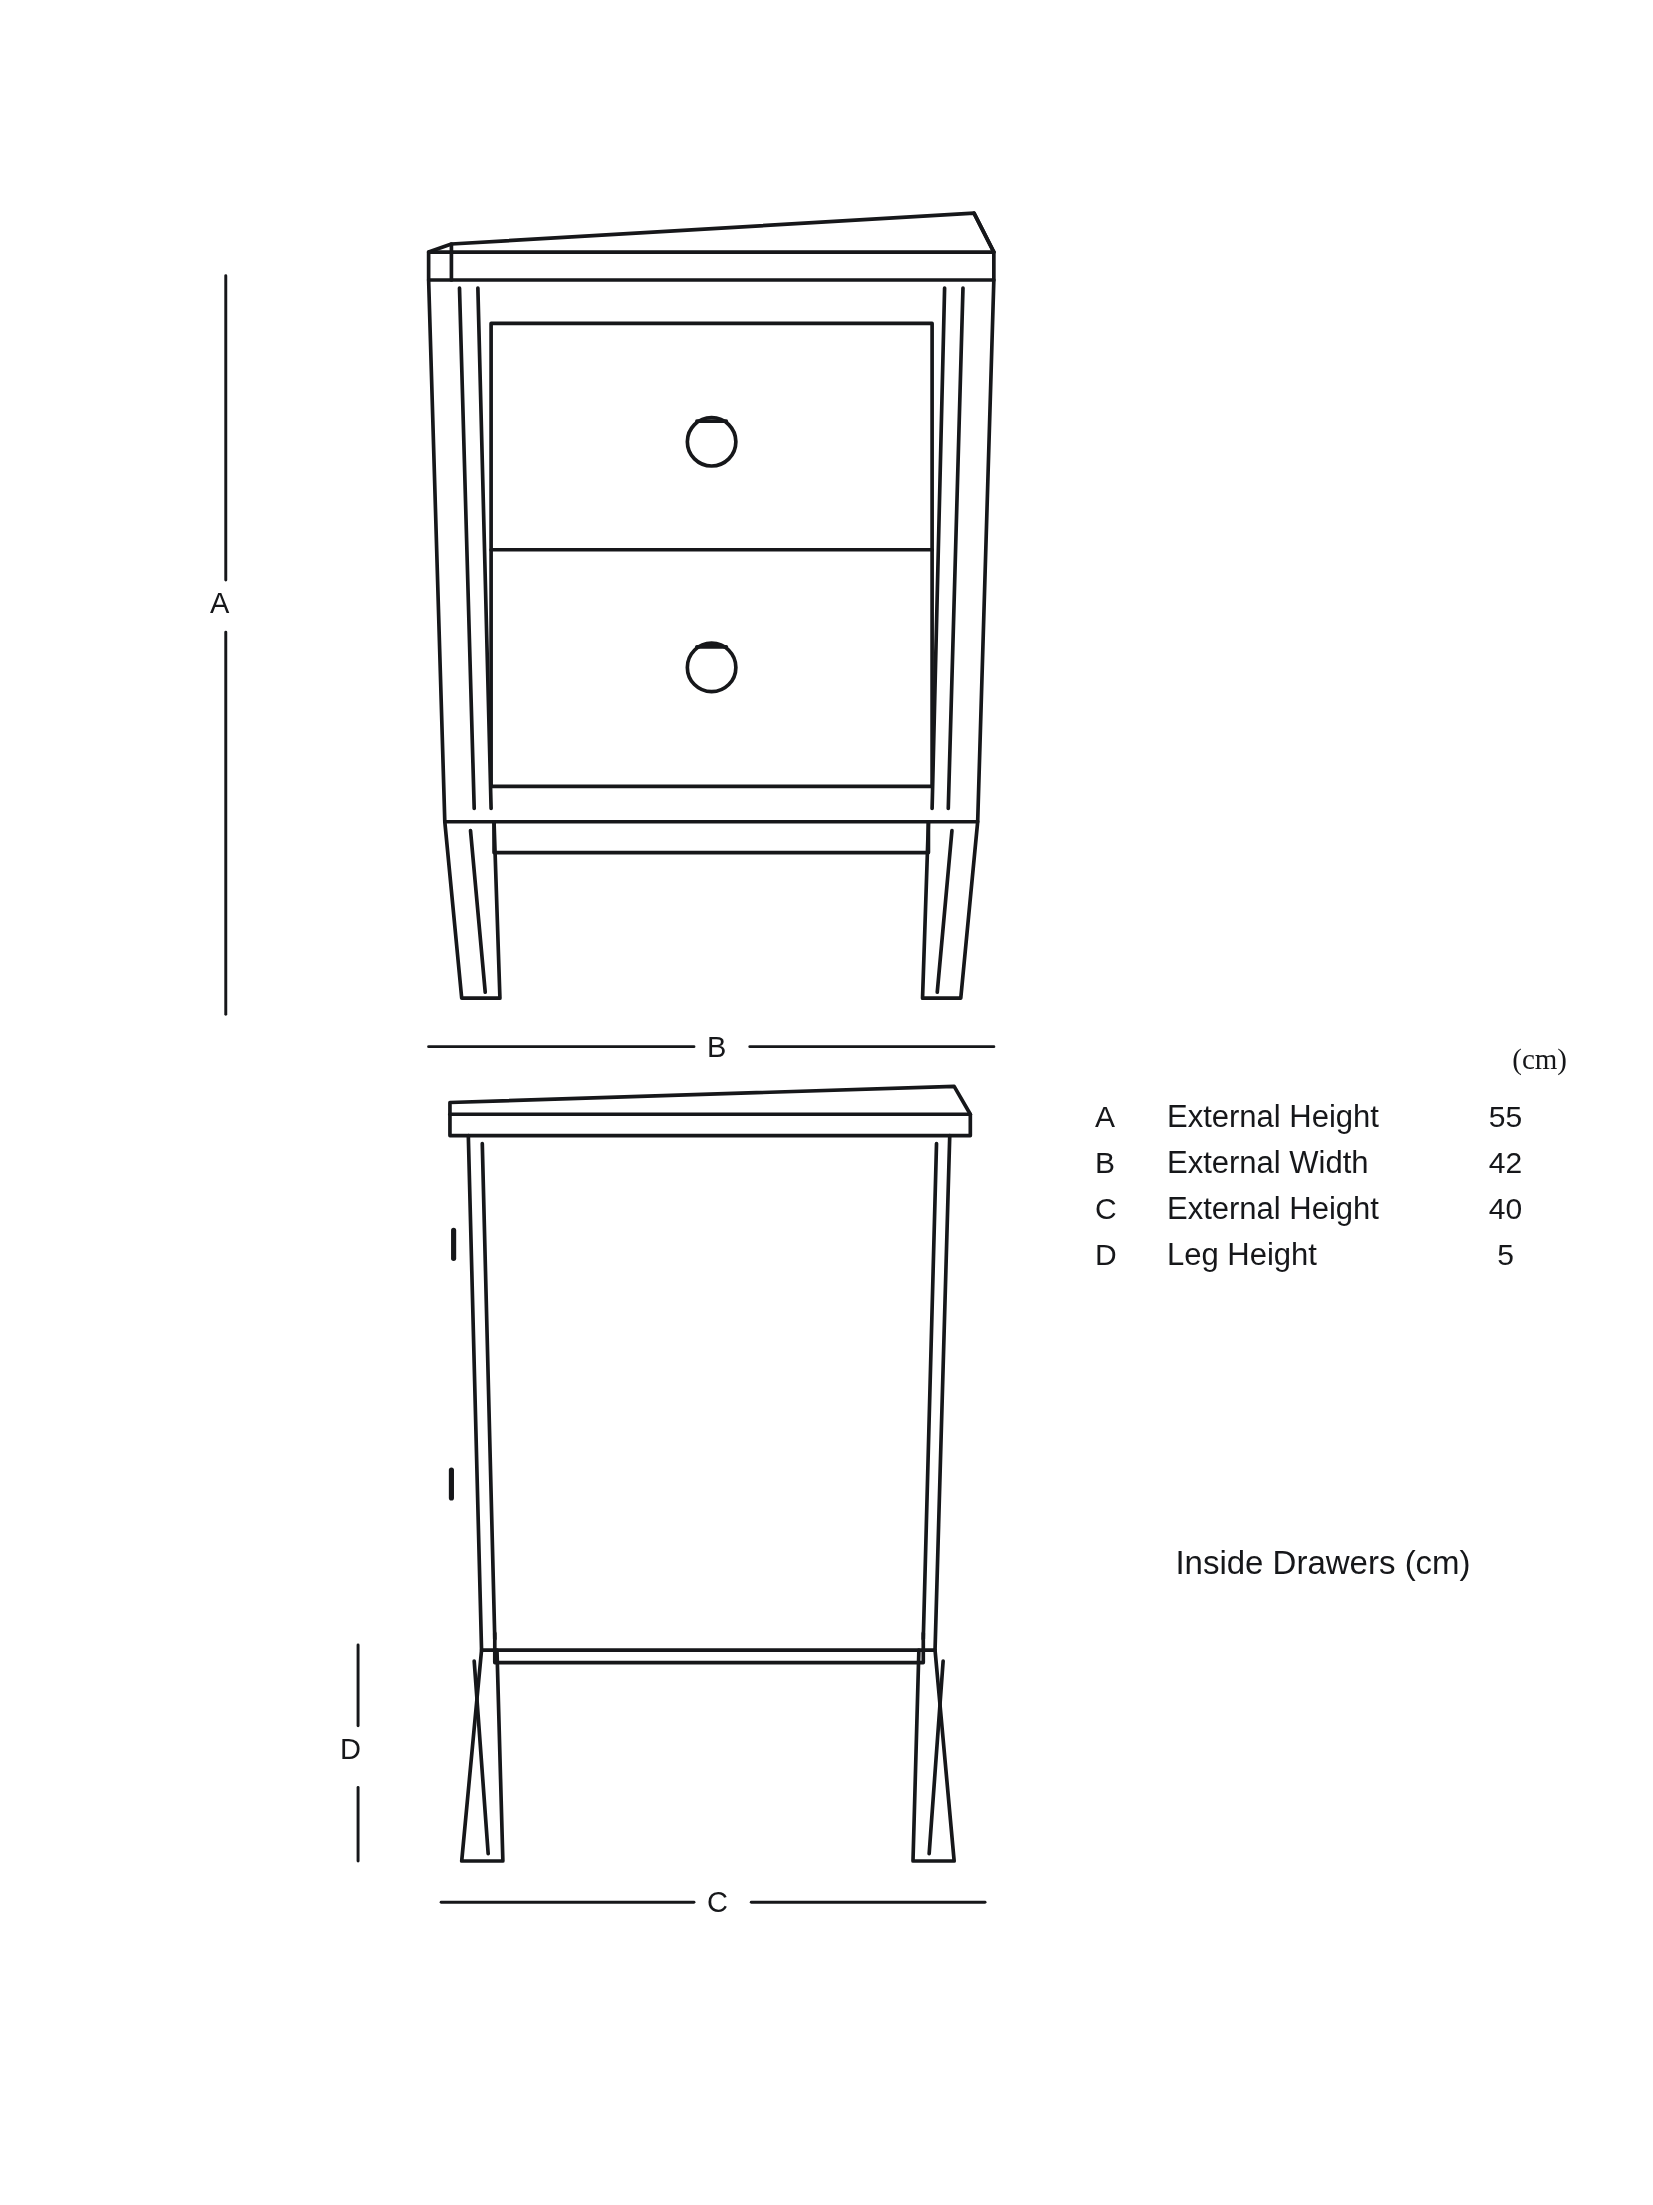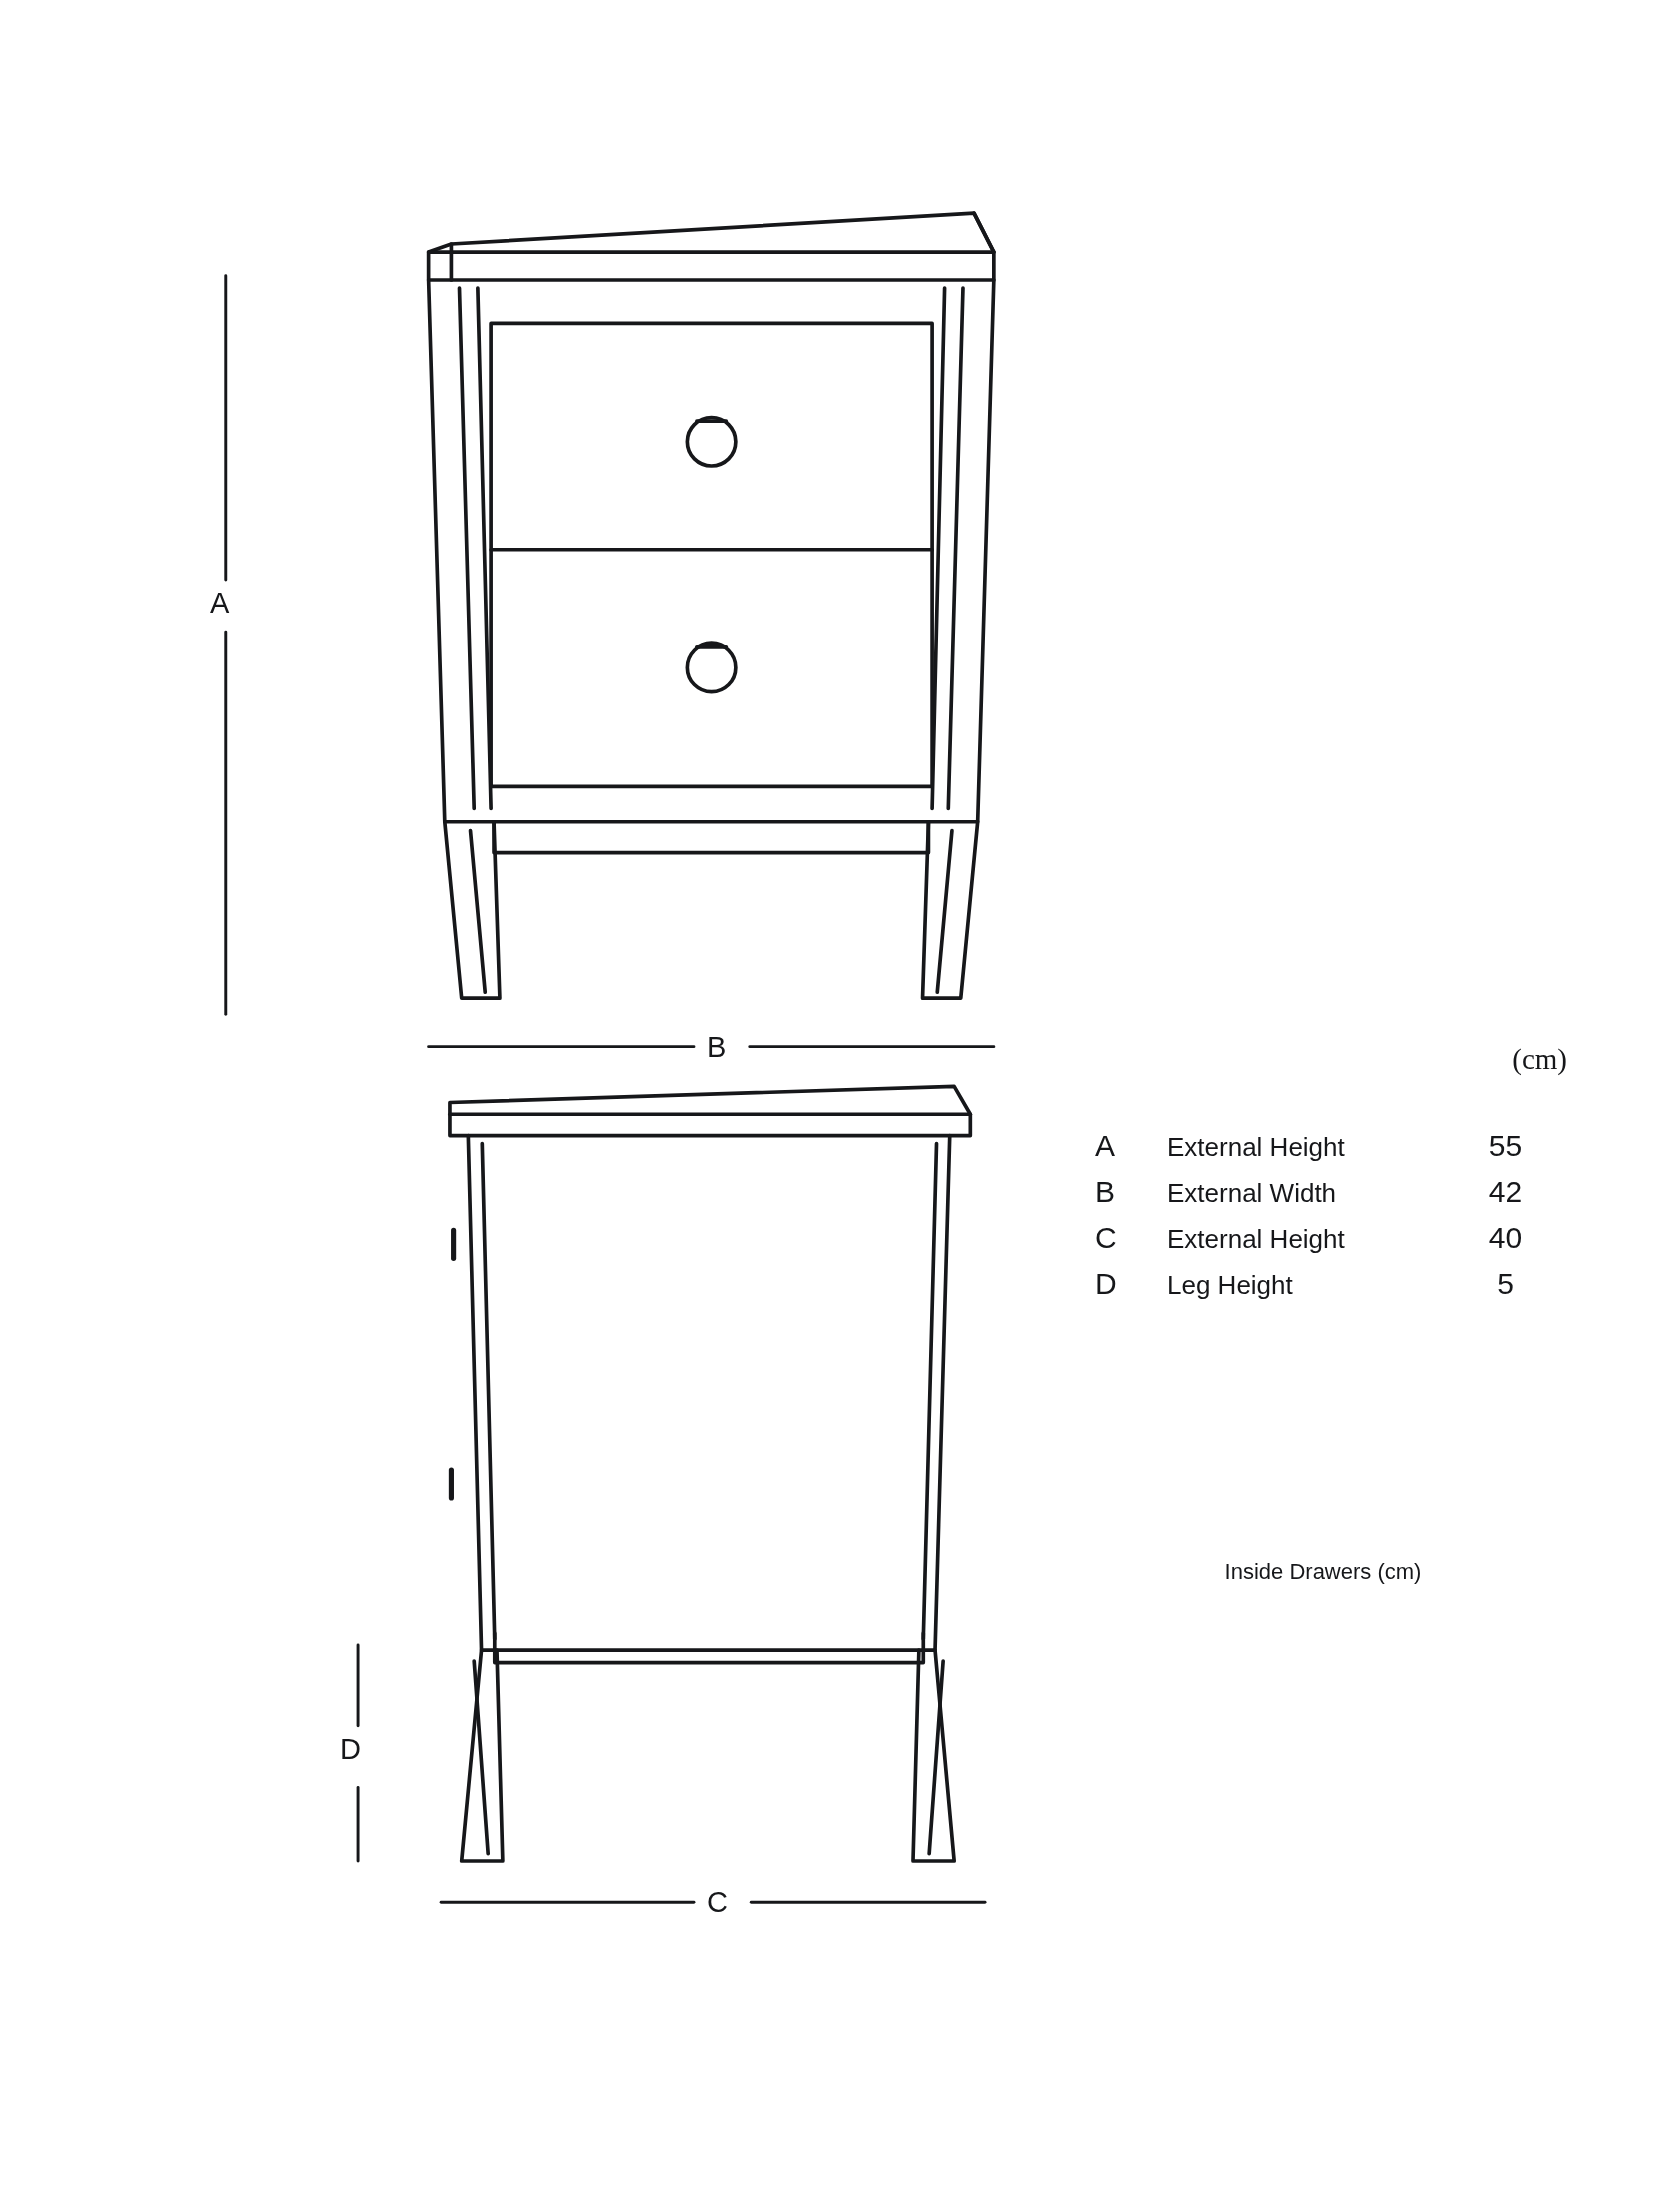--- a/index.html
+++ b/index.html
@@ -54,33 +54,32 @@
     font-size: 30px;
     line-height: 1.0;
   }
   .spec-row {
     display: grid;
     grid-template-columns: 72px 309px 59px;
     align-items: baseline;
     height: 46px;
   }
   .spec-letter { font-size: 30px; }
-  .spec-name { font-size: 26px; margin-top: 33px; }
+  .spec-name { font-size: 31px; }
   .spec-val { font-size: 30px; text-align: center; }
 
   
   .inside-block {
     position: absolute;
     left: 1095px;
     top: 1542px;
     width: 456px;
     text-align: center;
-    font-size: 22px;
+    font-size: 33px;
     line-height: 1.28;
-    margin-top: 16px;
   }
   
   .footer-note {
     position: absolute;
     left: 0;
     top: 1964px;
     width: 1654px;
     text-align: center;
     font-size: 32px;
   }

